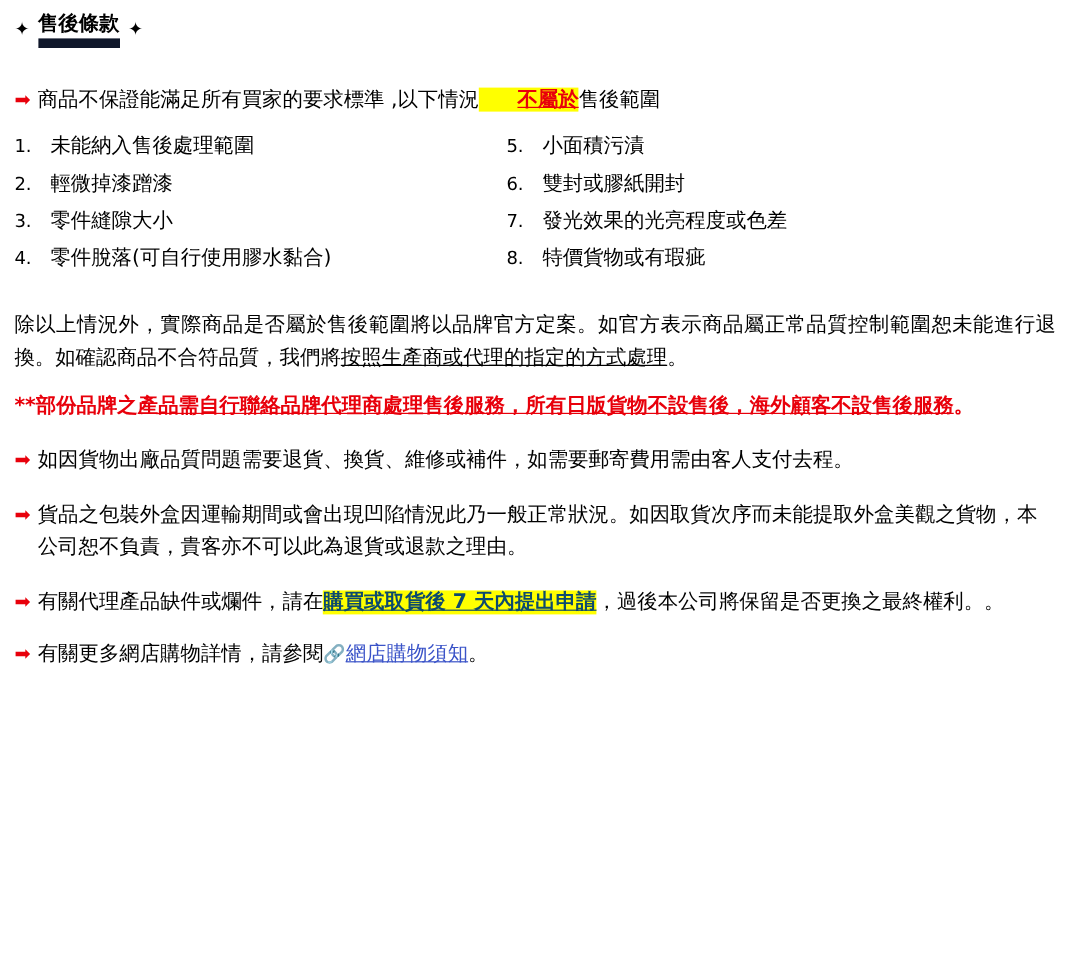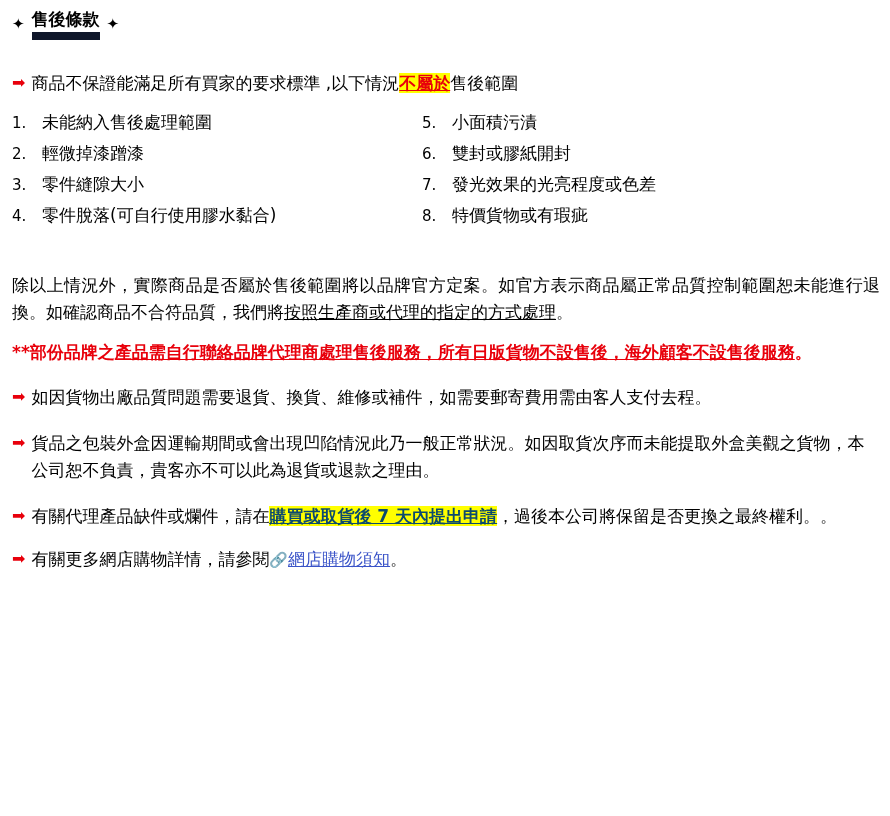--- a/index.html
+++ b/index.html
@@ -48,20 +48,21 @@
 
   .para-1 {
     margin-top: 22px;
     text-align: justify;
   }
   .hl-yellow {
     background: #ffff00;
     color: #e8000b;
     text-decoration: underline;
     font-weight: bold;
+    padding-left: 32px;
   }
 
   .arrow-line {
     display: flex;
     align-items: flex-start;
     gap: 6px;
   }
   .arrow {
     color: #e8000b;
     font-size: 16px;
@@ -94,21 +95,21 @@
     margin-bottom: 14px;
   }
   .li-num {
     width: 30px;
     flex: 0 0 30px;
     font-size: 15px;
   }
   .li-text { flex: 1 1 auto; }
 
   .para-2 {
-    margin-top: 34px;
+    margin-top: 20px;
     text-align: justify;
   }
   .para-red-bold {
     margin-top: 12px;
     color: #e8000b;
     font-weight: bold;
     text-align: justify;
   }
   .inline-u { text-decoration: underline; }
 

